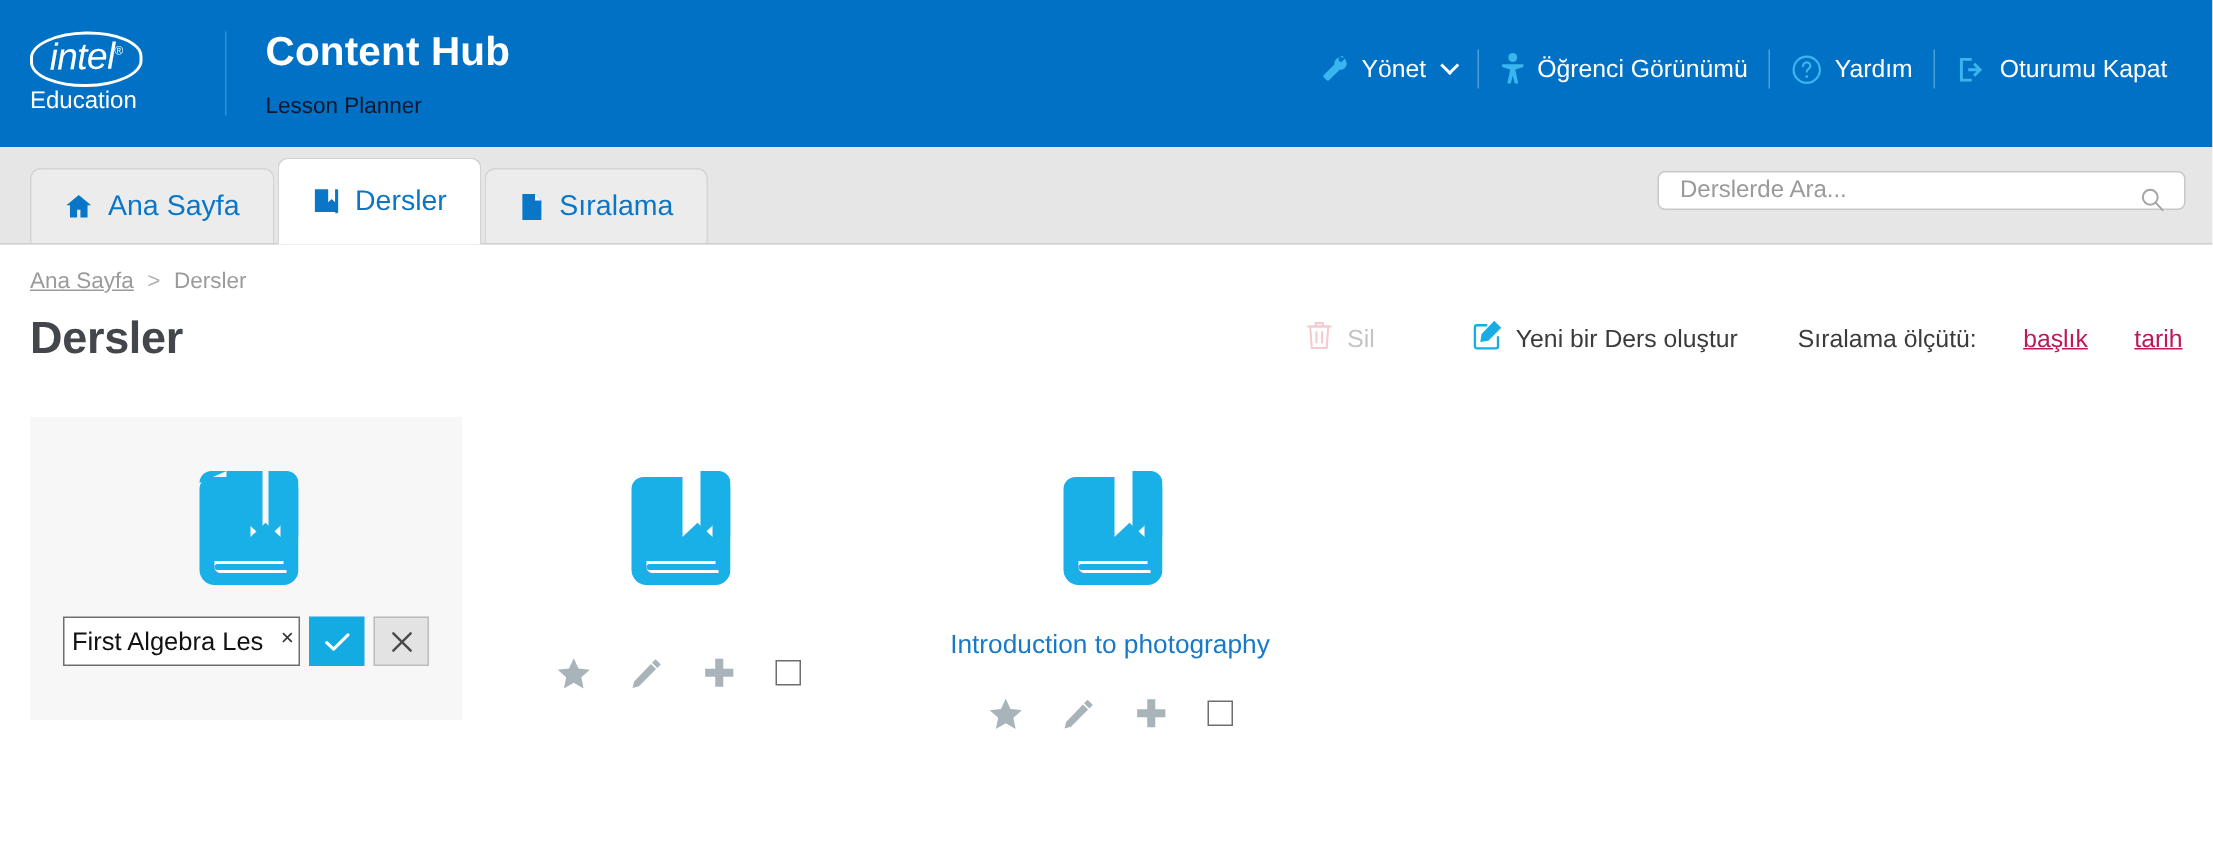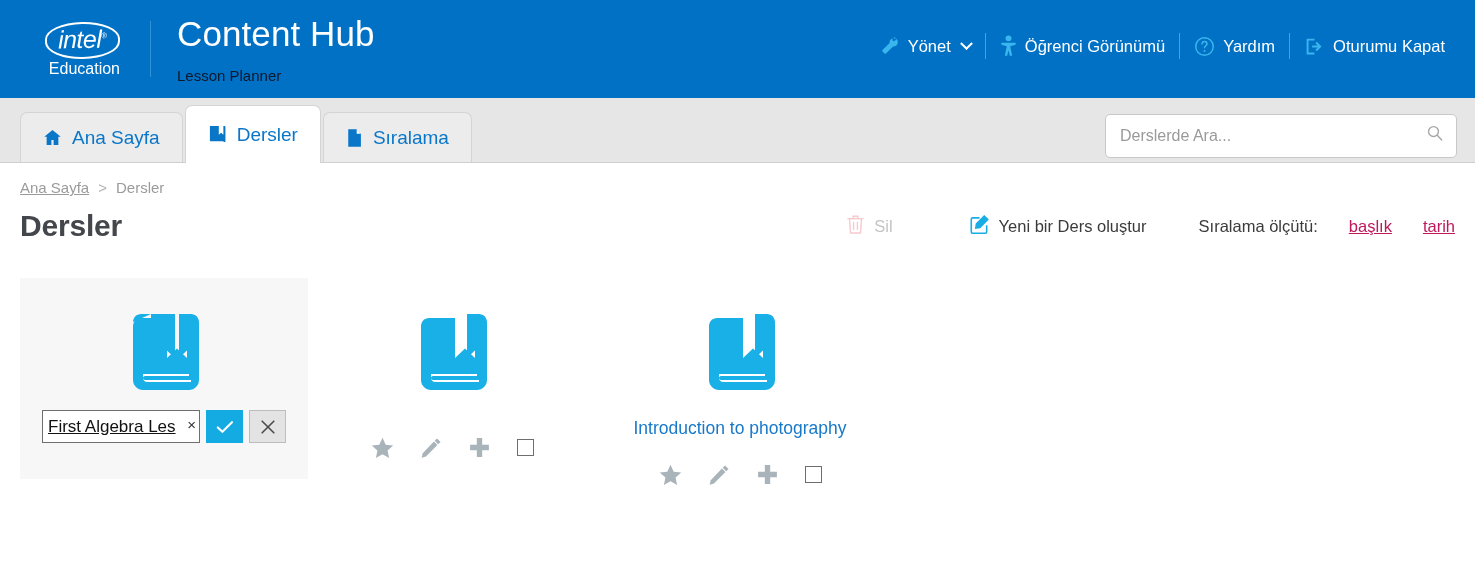--- a/index.html
+++ b/index.html
@@ -20,21 +20,21 @@
     display: flex;
     align-items: center;
   }
   .brand {
     display: flex;
     align-items: center;
     padding-left: 20px;
   }
   .intel-logo {
     width: 100px;
-    text-align: right;
+    text-align: left;
     color: #ffffff;
     line-height: 1;
   }
   .intel-mark {
     display: inline-block;
     border: 2.5px solid #ffffff;
     border-radius: 50% / 46%;
     padding: 3px 11px 5px 11px;
     font-size: 25px;
     font-style: italic;
@@ -56,22 +56,22 @@
     font-weight: 300;
   }
   .brand-divider {
     width: 1px;
     height: 56px;
     background: #2f91d6;
     margin: 0 26px 0 30px;
   }
   .brand-titles { color: #ffffff; }
   .brand-title {
-    font-size: 35px;
-    font-weight: 400;
+    font-size: 27px;
+    font-weight: 700;
     letter-spacing: 0.1px;
     line-height: 1.15;
   }
   .brand-sub {
     font-size: 15px;
     color: #0f172a;
     margin-top: 12px;
     font-weight: 400;
   }
 
@@ -144,21 +144,21 @@
   .tab-icon { display: inline-flex; align-items: center; }
 
   .searchwrap {
     position: absolute;
     right: 18px;
     top: 16px;
     width: 352px;
   }
   .searchbox {
     width: 100%;
-    height: 44px;
+    height: 26px;
     border: 1px solid #c8c8c8;
     border-radius: 5px;
     background: #fff;
     padding: 0 36px 0 14px;
     font-size: 16px;
     color: #333;
     font-family: "Liberation Sans", sans-serif;
     outline: none;
   }
   .searchbox::placeholder { color: #9a9a9a; }
@@ -194,21 +194,21 @@
   .page-title {
     font-size: 30px;
     font-weight: bold;
     color: #43474b;
     letter-spacing: -0.2px;
   }
   .actions {
     margin-left: auto;
     display: flex;
     align-items: center;
-    gap: 12px;
+    gap: 0px;
     font-size: 16.5px;
   }
   .action {
     display: flex;
     align-items: center;
     gap: 9px;
     color: #3b3b3b;
     cursor: pointer;
     white-space: nowrap;
   }
@@ -282,21 +282,20 @@
   .rename-input {
     width: 158px;
     height: 33px;
     border: 1px solid #6e6e6e;
     background: #fff;
     font-size: 17px;
     color: #111;
     padding: 0 20px 0 5px;
     font-family: "Liberation Sans", sans-serif;
     outline: none;
-    text-decoration: underline;
   }
   .rename-clear {
     position: absolute;
     right: 4px; top: 7px;
     font-size: 15px;
     color: #333;
     cursor: pointer;
     line-height: 1;
   }
   .btn-ok {

